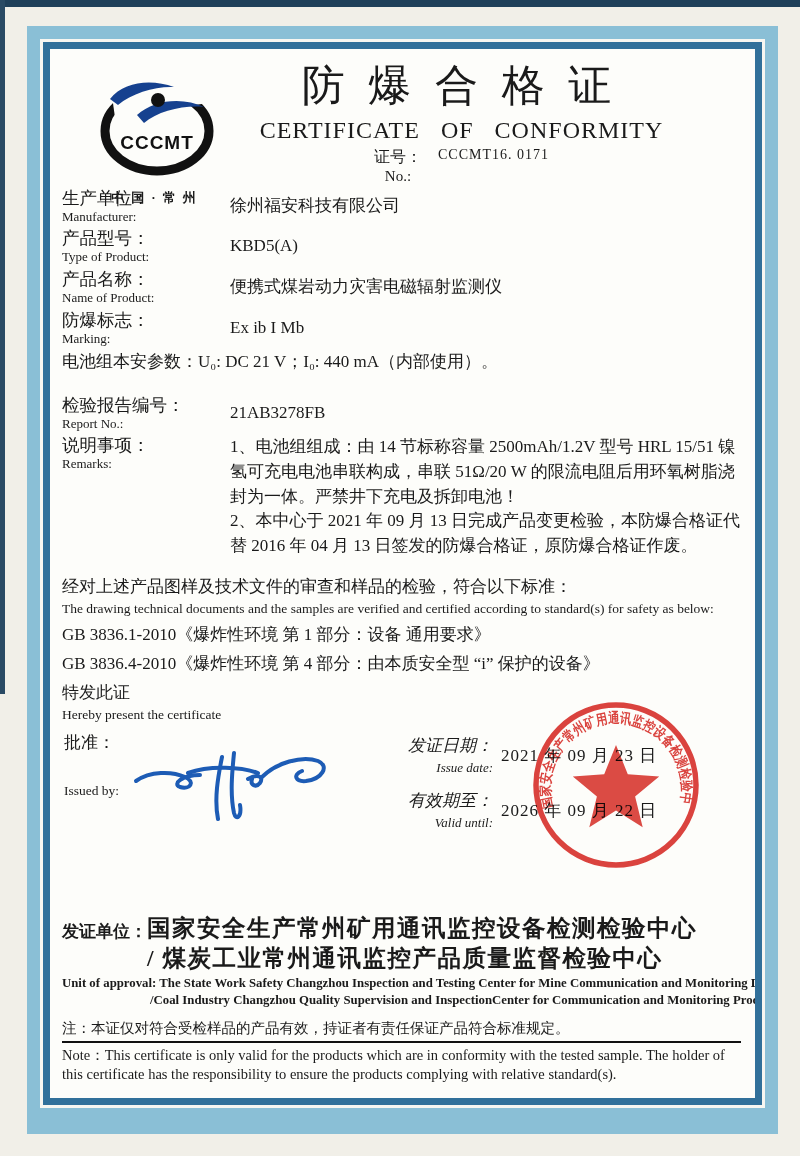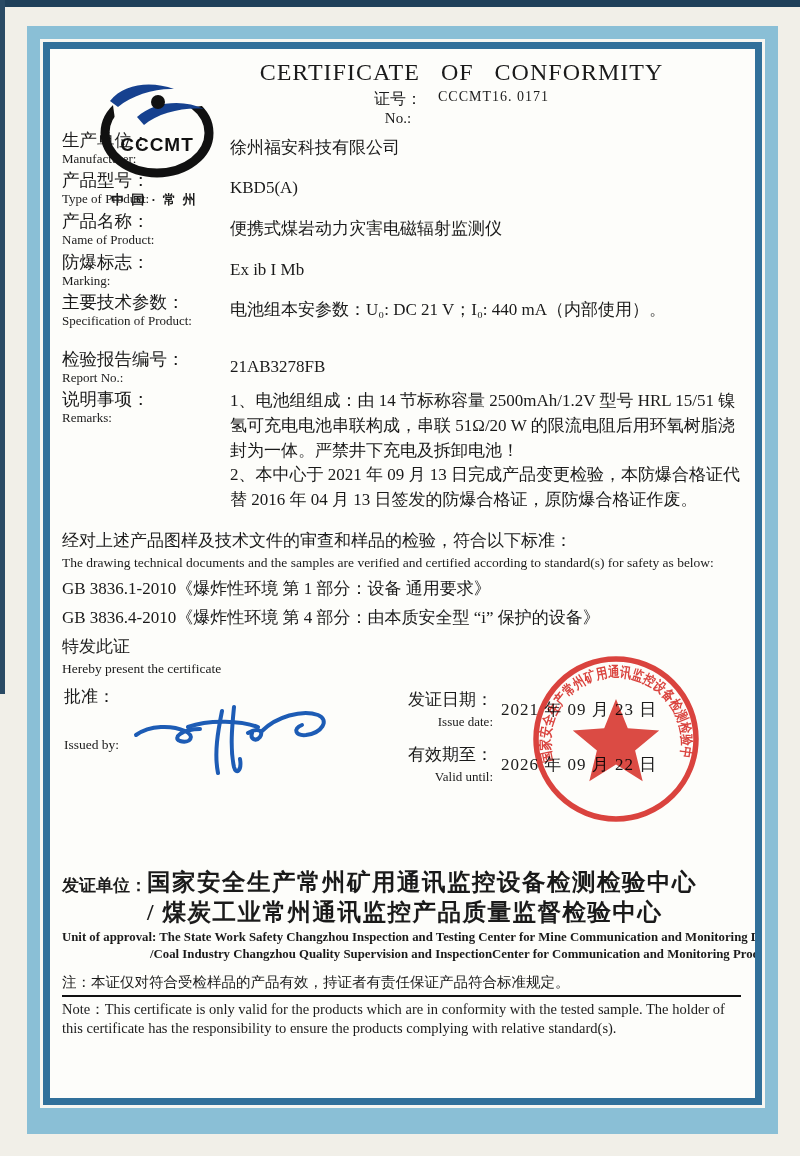--- a/index.html
+++ b/index.html
@@ -51,21 +51,21 @@
   .present-cn{font-size:17px;margin-top:6px;}
   .present-en{font-size:13.5px;margin-top:3px;}
 
   
   .approval{position:relative;height:148px;margin-top:2px;}
   .approve-cn{font-size:17px;position:absolute;left:2px;top:6px;}
   .approve-en{font-size:13.5px;position:absolute;left:2px;top:58px;}
   .signature{position:absolute;left:68px;top:18px;}
   .dates{position:absolute;right:4px;top:8px;width:356px;}
   .date-row{display:flex;align-items:center;margin-bottom:10px;}
-  .date-labels{width:112px;flex:none;text-align:right;line-height:1.5;}
+  .date-labels{width:112px;flex:none;text-align:right;line-height:1.5;font-style:italic;}
   .date-labels .cn{font-size:17px;}
   .date-labels .en{font-size:13px;}
   .date-value{font-size:17px;margin-left:8px;white-space:nowrap;letter-spacing:1px;}
   .stamp{position:absolute;left:466px;top:-28px;width:176px;height:176px;
     mix-blend-mode:multiply;opacity:.92;}
 
   
   .issuer{margin-top:40px;}
   .issuer-cnrow{display:flex;}
   .issuer-label{font-size:17px;font-weight:bold;flex:none;padding-top:7px;}
@@ -94,20 +94,21 @@
         <svg width="150" height="104" viewBox="0 0 150 104">
           <ellipse cx="75" cy="58" rx="52" ry="40" fill="none" stroke="#111" stroke-width="9"></ellipse>
           <rect x="30" y="2" width="95" height="35" fill="#fdfdfa" transform="rotate(-8 75 20)"></rect>
           <path d="M28,26 C42,8 70,6 92,14 C74,13 50,20 36,32 Z" fill="#16418f"></path>
           <path d="M55,42 C72,26 102,24 122,34 C102,32 76,38 62,50 Z" fill="#16418f"></path>
           <circle cx="76" cy="27" r="7" fill="#111"></circle>
           <text x="75" y="76" text-anchor="middle" font-family="Liberation Sans, sans-serif" font-size="19" font-weight="bold" fill="#111" letter-spacing="1">CCCMT</text>
         </svg>
         <div class="logo-region">中国·常州</div>
       </div>
+      <div class="title-cn">防爆合格证</div>
       <div class="title-en">CERTIFICATE  OF  CONFORMITY</div>
       <div class="certno-row">
         <div class="certno-labels">
           <div class="cn">证号：</div>
           <div class="en">No.:</div>
         </div>
         <div class="certno-value">CCCMT16. 0171</div>
       </div>
     </div>
 
@@ -134,24 +135,20 @@
         <div class="fvalue">便携式煤岩动力灾害电磁辐射监测仪</div>
       </div>
       <div class="frow">
         <div class="flabel">
           <div class="cn">防爆标志：</div>
           <div class="en">Marking:</div>
         </div>
         <div class="fvalue">Ex ib I Mb</div>
       </div>
       <div class="frow">
-        <div class="flabel">
-          <div class="cn">主要技术参数：</div>
-          <div class="en">Specification of Product:</div>
-        </div>
         <div class="fvalue">电池组本安参数：U₀: DC 21 V；I₀: 440 mA（内部使用）。</div>
       </div>
       <div class="frow gap-before">
         <div class="flabel">
           <div class="cn">检验报告编号：</div>
           <div class="en">Report No.:</div>
         </div>
         <div class="fvalue">21AB3278FB</div>
       </div>
       <div class="frow top">

